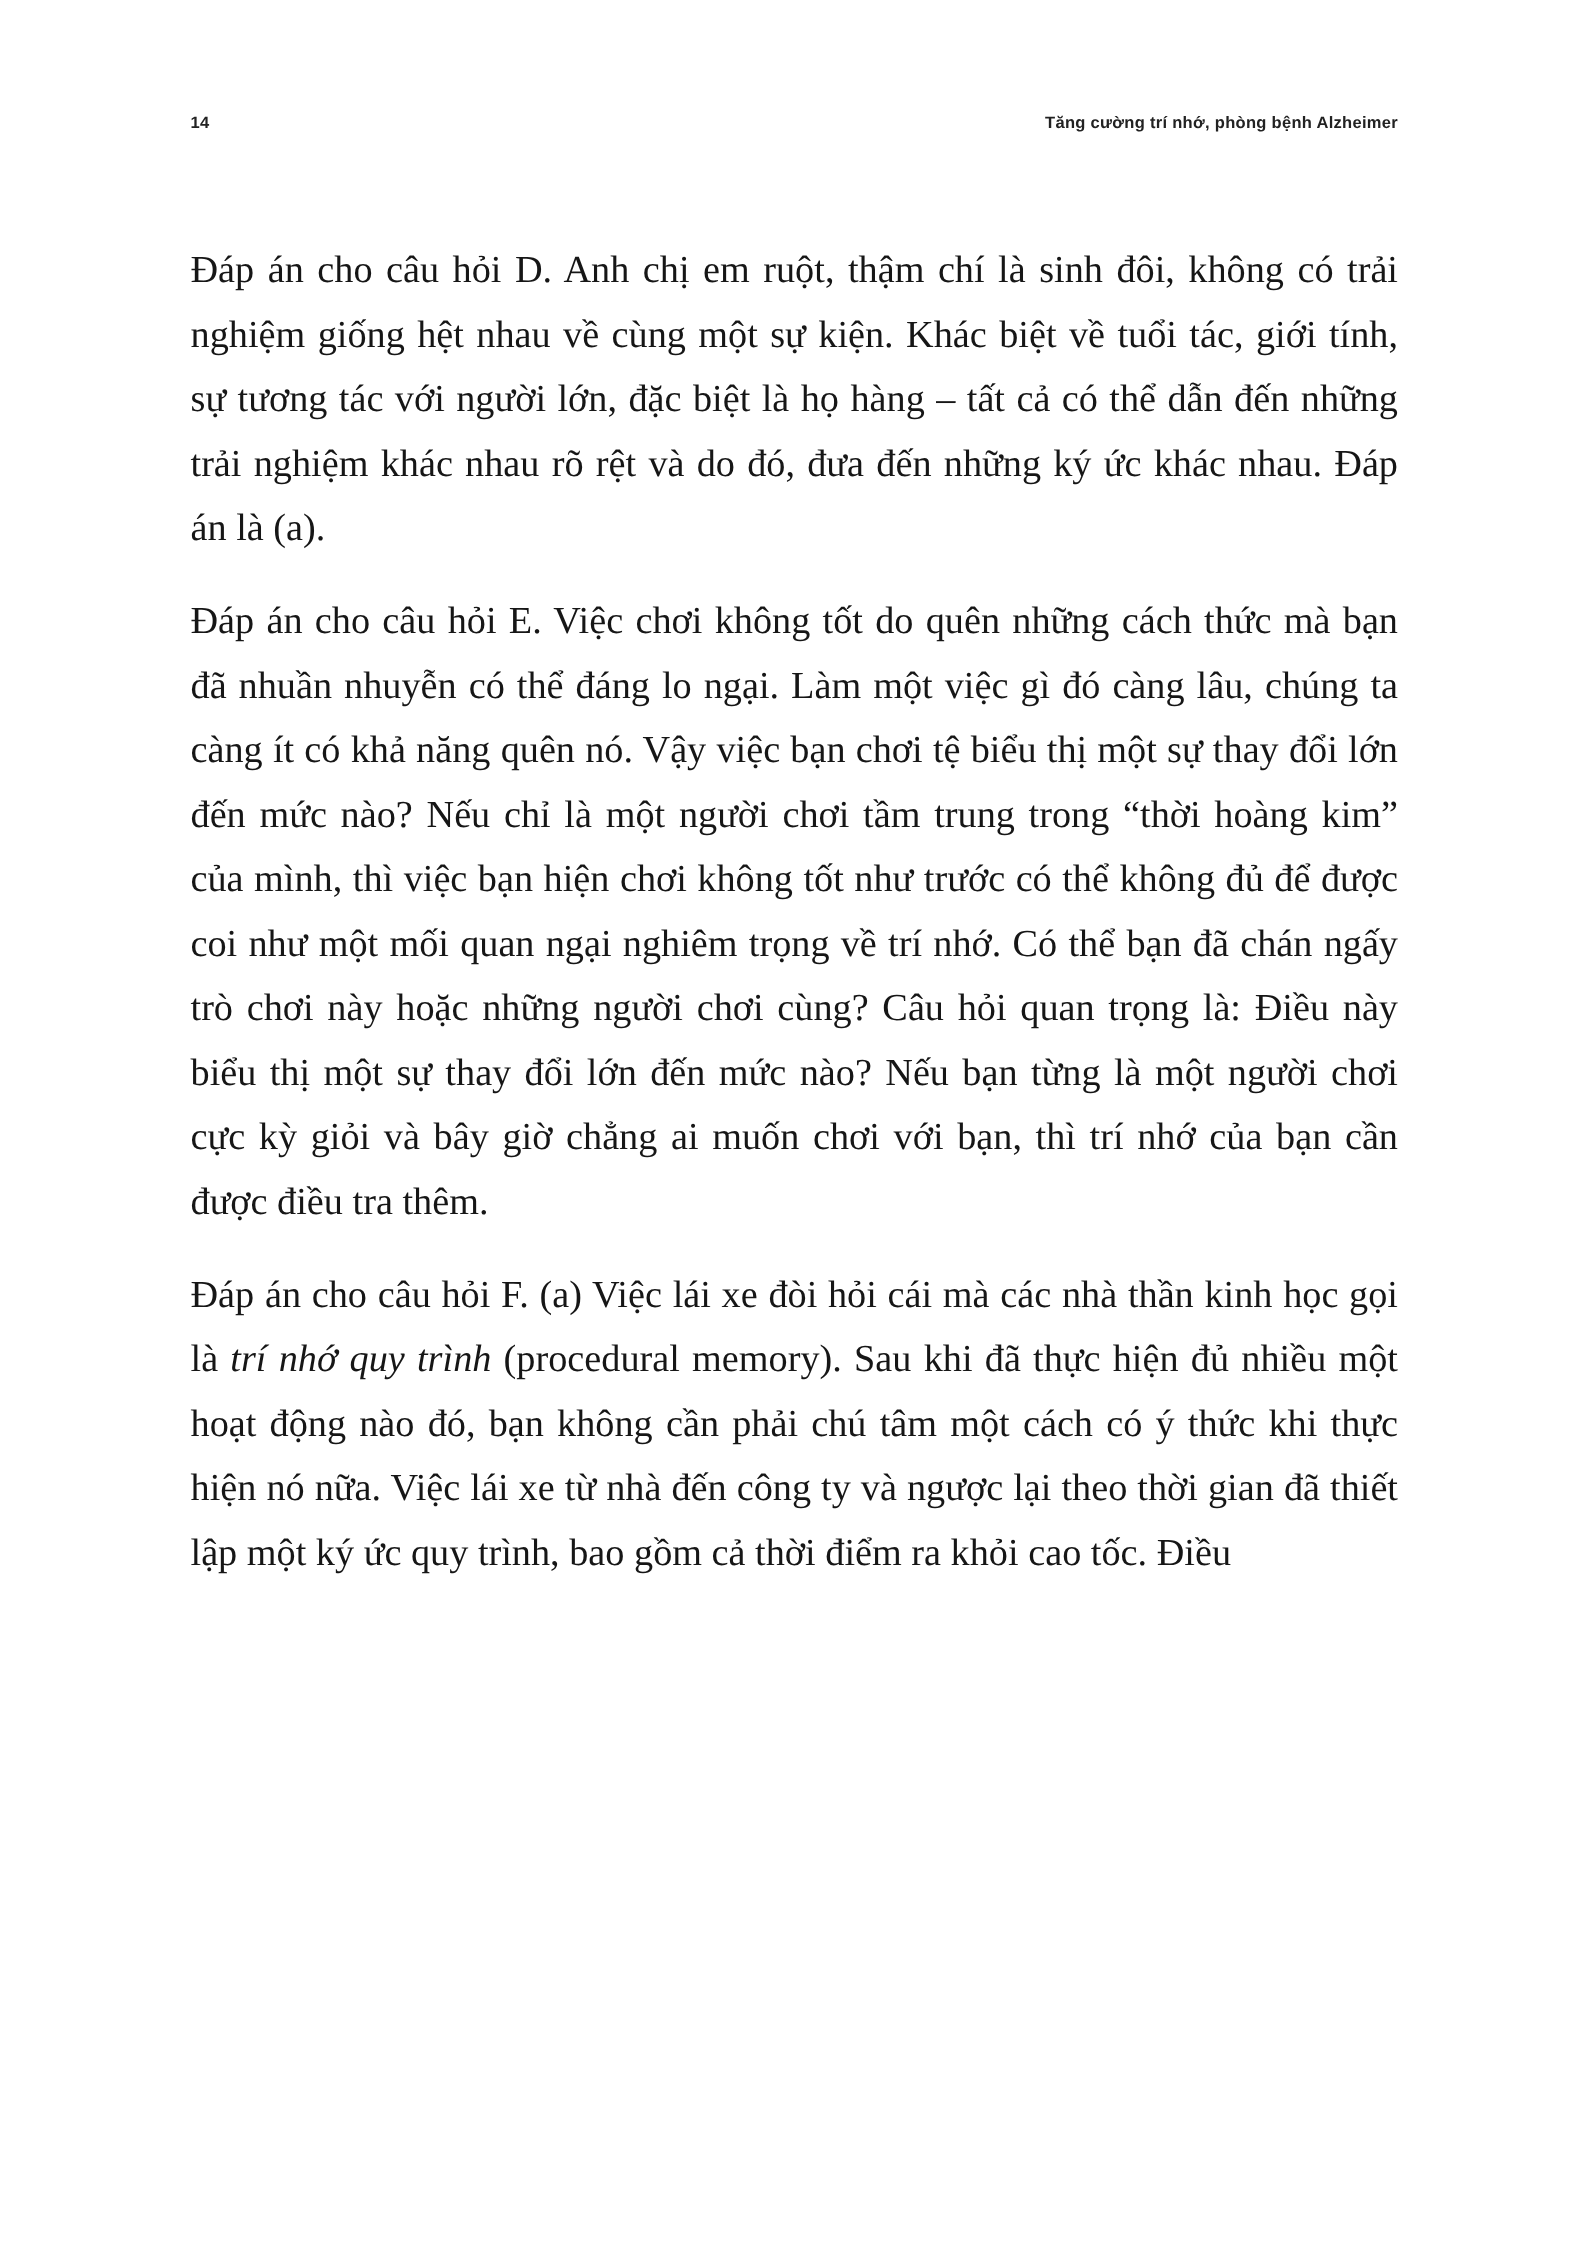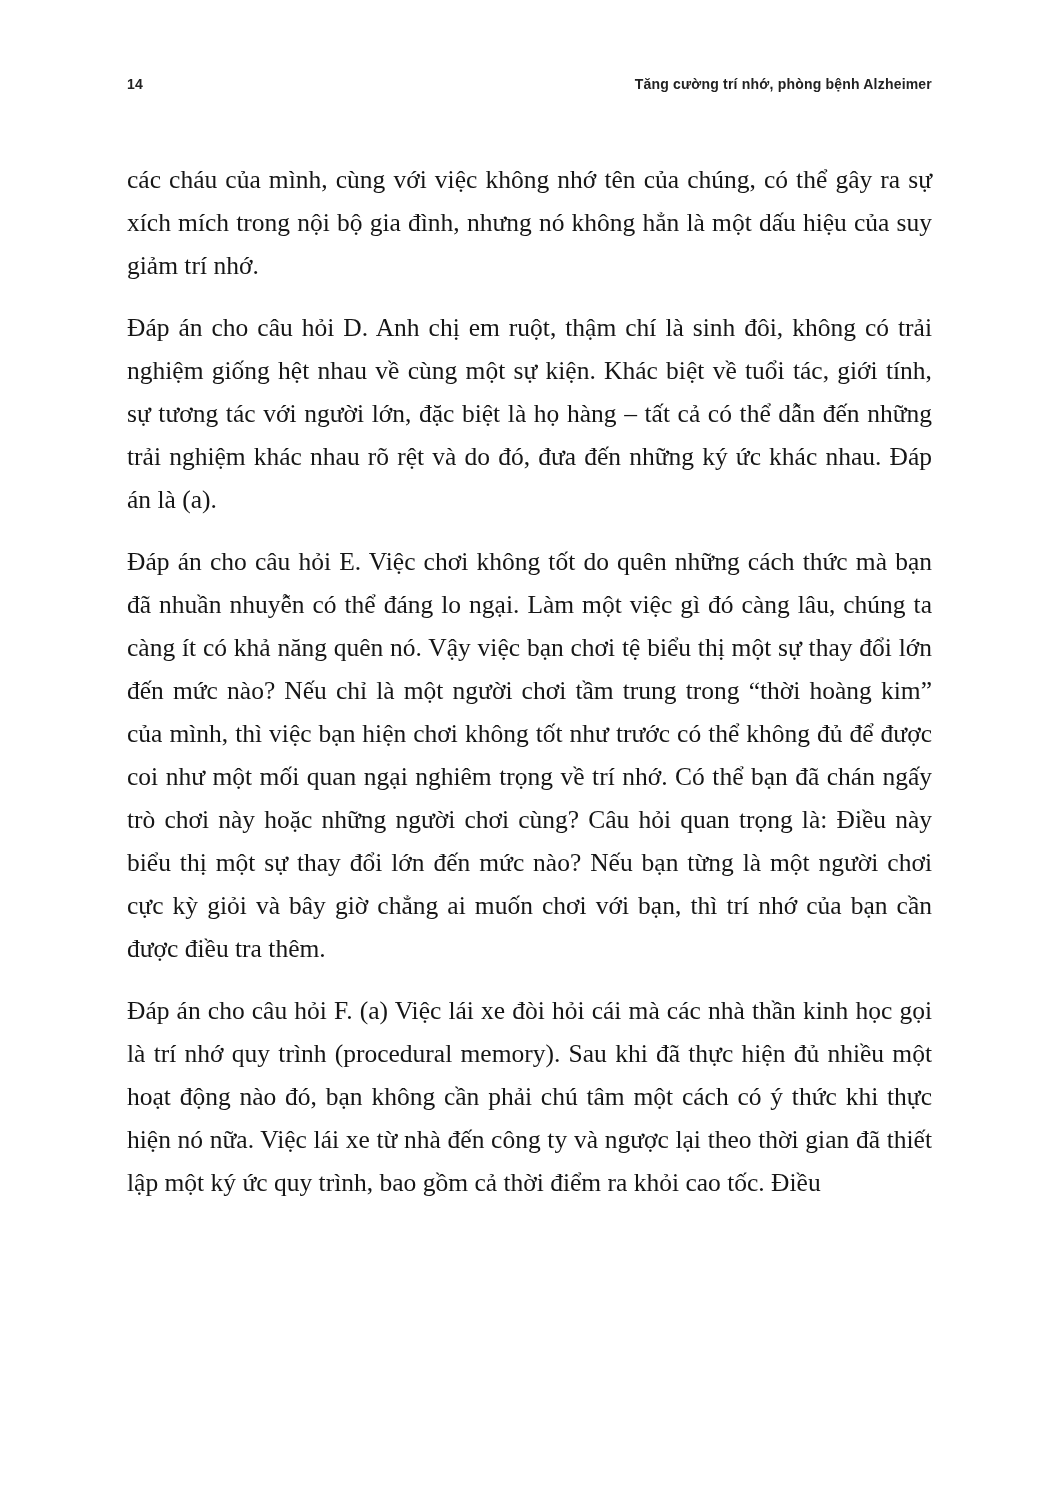--- a/index.html
+++ b/index.html
@@ -17,21 +17,21 @@
     padding: 76px 118px 0 127px;
     overflow: hidden;
     font-family: "Liberation Serif", serif;
   }
   .page-header {
     position: relative;
     height: 26px;
     margin-bottom: 56px;
     font-family: "Liberation Sans", sans-serif;
     font-weight: 700;
-    font-size: 14px;
+    font-size: 11px;
     letter-spacing: 0.2px;
     color: #222222;
   }
   .page-number {
     position: absolute;
     left: 0;
     top: 0;
   }
   .running-title {
     display: block;
@@ -42,37 +42,35 @@
     font-size: 25.5px;
     line-height: 43px;
     text-align: justify;
     color: #161616;
   }
   .lead {
     text-underline-offset: 4px;
     text-decoration-thickness: 1.5px;
   }
   .italic {
+    font-style: italic;
   }
 </style>
 </head>
 <body>
 
 <div class="page">
 
   <header class="page-header">
     <span class="page-number">14</span>
     <span class="running-title">Tăng cường trí nhớ, phòng bệnh Alzheimer</span>
   </header>
 
   <main class="page-body">
 
-    <p>
-      <span>các cháu của mình, cùng với việc không nhớ tên của chúng, có thể gây ra sự xích mích trong nội bộ gia đình, nhưng nó không hẳn là một dấu hiệu của suy giảm trí nhớ.</span>
-    </p>
 
     <p>
       <span class="lead">Đáp án cho câu hỏi D.</span><span> Anh chị em ruột, thậm chí là sinh đôi, không có trải nghiệm giống hệt nhau về cùng một sự kiện. Khác biệt về tuổi tác, giới tính, sự tương tác với người lớn, đặc biệt là họ hàng – tất cả có thể dẫn đến những trải nghiệm khác nhau rõ rệt và do đó, đưa đến những ký ức khác nhau. Đáp án là (a).</span>
     </p>
 
     <p>
       <span class="lead">Đáp án cho câu hỏi E.</span><span> Việc chơi không tốt do quên những cách thức mà bạn đã nhuần nhuyễn có thể đáng lo ngại. Làm một việc gì đó càng lâu, chúng ta càng ít có khả năng quên nó. Vậy việc bạn chơi tệ biểu thị một sự thay đổi lớn đến mức nào? Nếu chỉ là một người chơi tầm trung trong “thời hoàng kim” của mình, thì việc bạn hiện chơi không tốt như trước có thể không đủ để được coi như một mối quan ngại nghiêm trọng về trí nhớ. Có thể bạn đã chán ngấy trò chơi này hoặc những người chơi cùng? Câu hỏi quan trọng là: Điều này biểu thị một sự thay đổi lớn đến mức nào? Nếu bạn từng là một người chơi cực kỳ giỏi và bây giờ chẳng ai muốn chơi với bạn, thì trí nhớ của bạn cần được điều tra thêm.</span>
     </p>
 
     <p>

